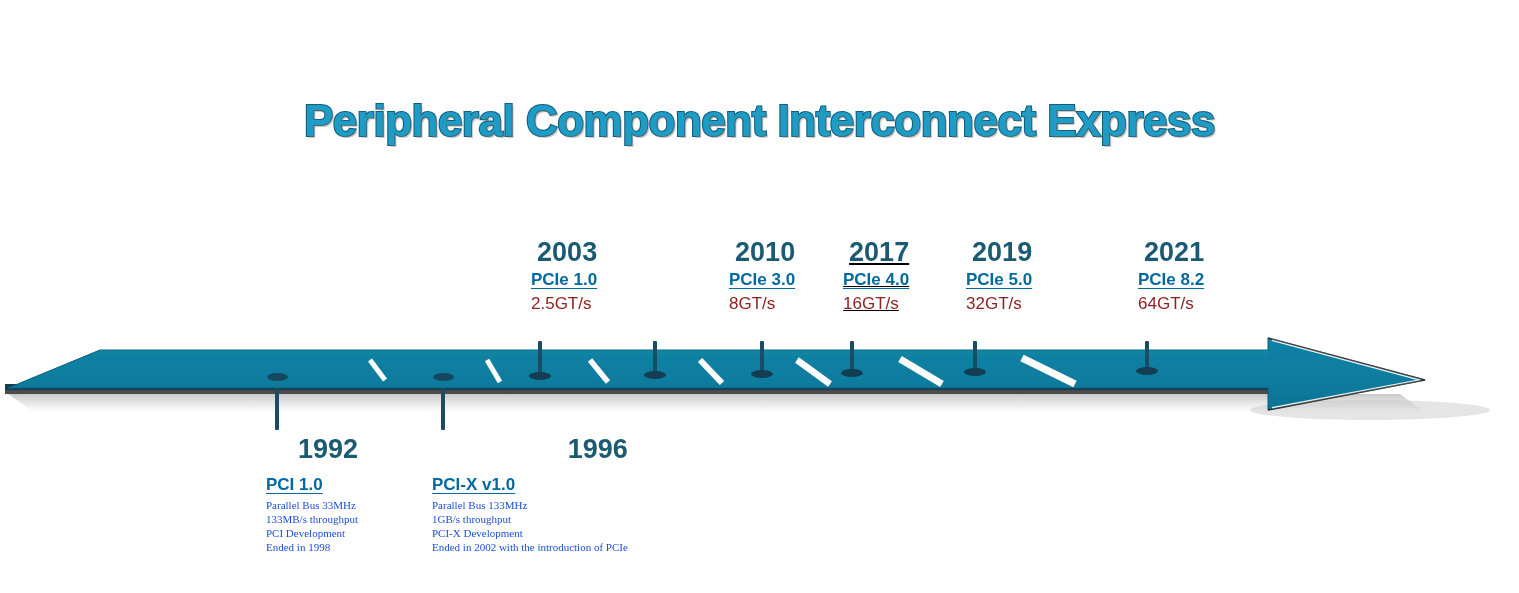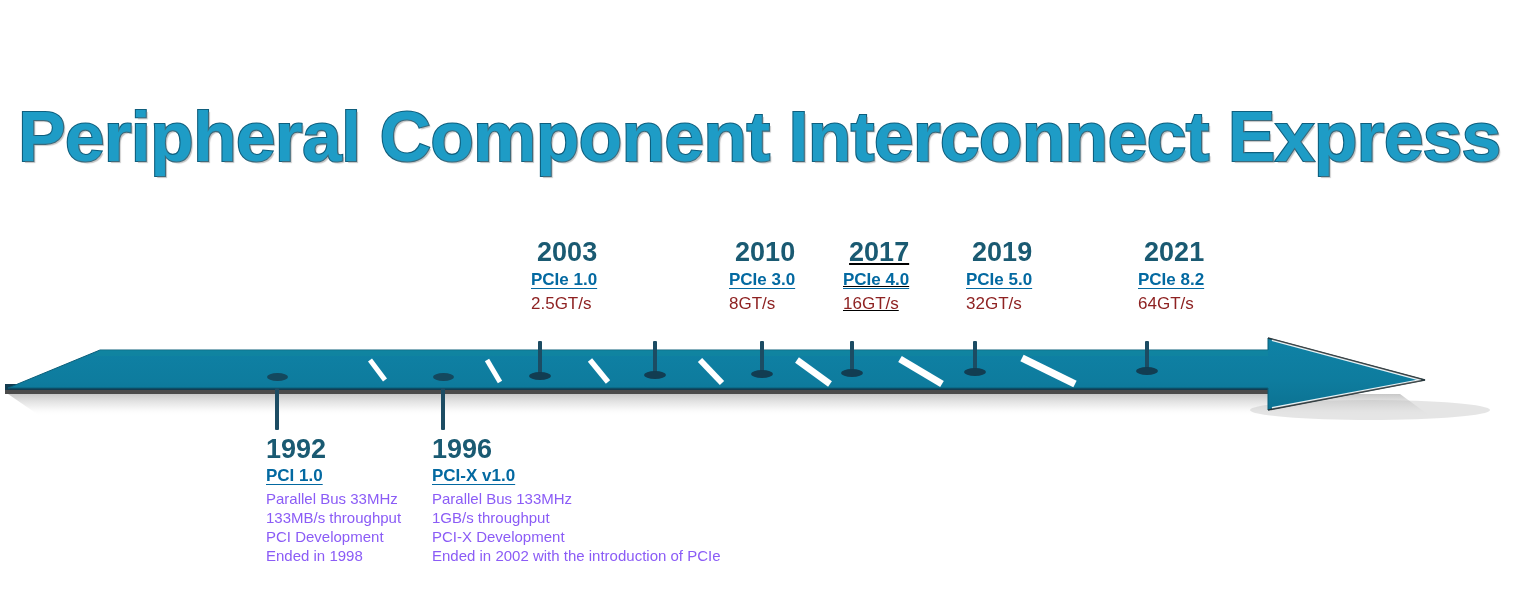--- a/index.html
+++ b/index.html
@@ -20,21 +20,21 @@
     overflow: hidden;
   }
 
   
   #title {
     position: absolute;
     left: 0;
     top: 96px;
     width: 1519px;
     text-align: center;
-    font-size: 71px;
+    font-size: 44px;
     font-weight: bold;
     letter-spacing: -0.5px;
     color: #1E9CC6;
     -webkit-text-stroke: 2.2px #0F5F7E;
     paint-order: stroke fill;
     text-shadow: 2px 2px 1px rgba(120,120,120,0.45);
     white-space: nowrap;
     font-family: "Liberation Sans", sans-serif;
   }
 
@@ -94,27 +94,28 @@
     line-height: 1.5;
     letter-spacing: 0px;
   }
   .spd {
     font-size: 17px;
     color: #8E2222;
     line-height: 1.35;
     letter-spacing: 0px;
   }
   .desc {
-    font-size: 15px;
-    color: #8b5cf6;
+    font-size: 11px;
+    color: #1d4ed8;
     line-height: 1.28;
     letter-spacing: 0px;
+    font-family: Liberation Serif, serif;
   }
   .lbl.top .year { margin-bottom: 1px; text-align: right; }
-  .lbl.bot .year { margin-bottom: 0; }
+  .lbl.bot .year { margin-bottom: 9px; text-align: right; }
 </style>
 </head>
 <body>
 
 <div id="stage">
 
   <div id="title">Peripheral Component Interconnect Express</div>
 
   <svg id="arrow-svg" viewBox="0 0 1519 110" preserveAspectRatio="none">
     <defs>

